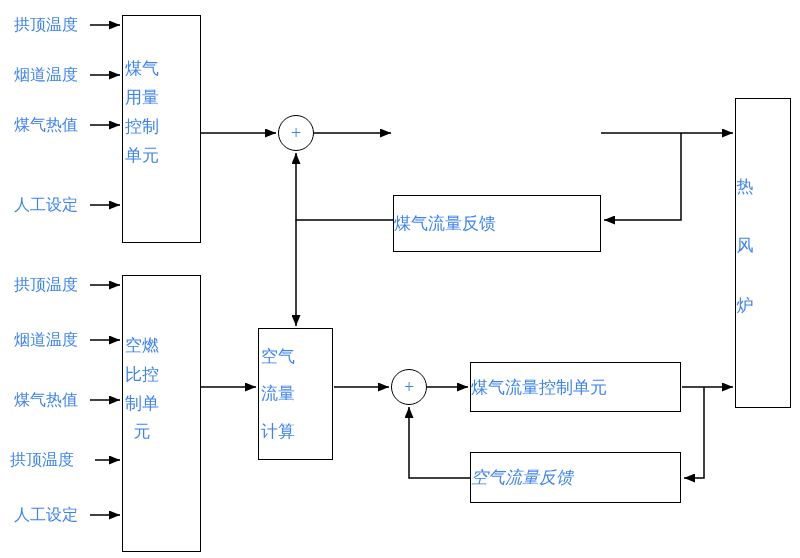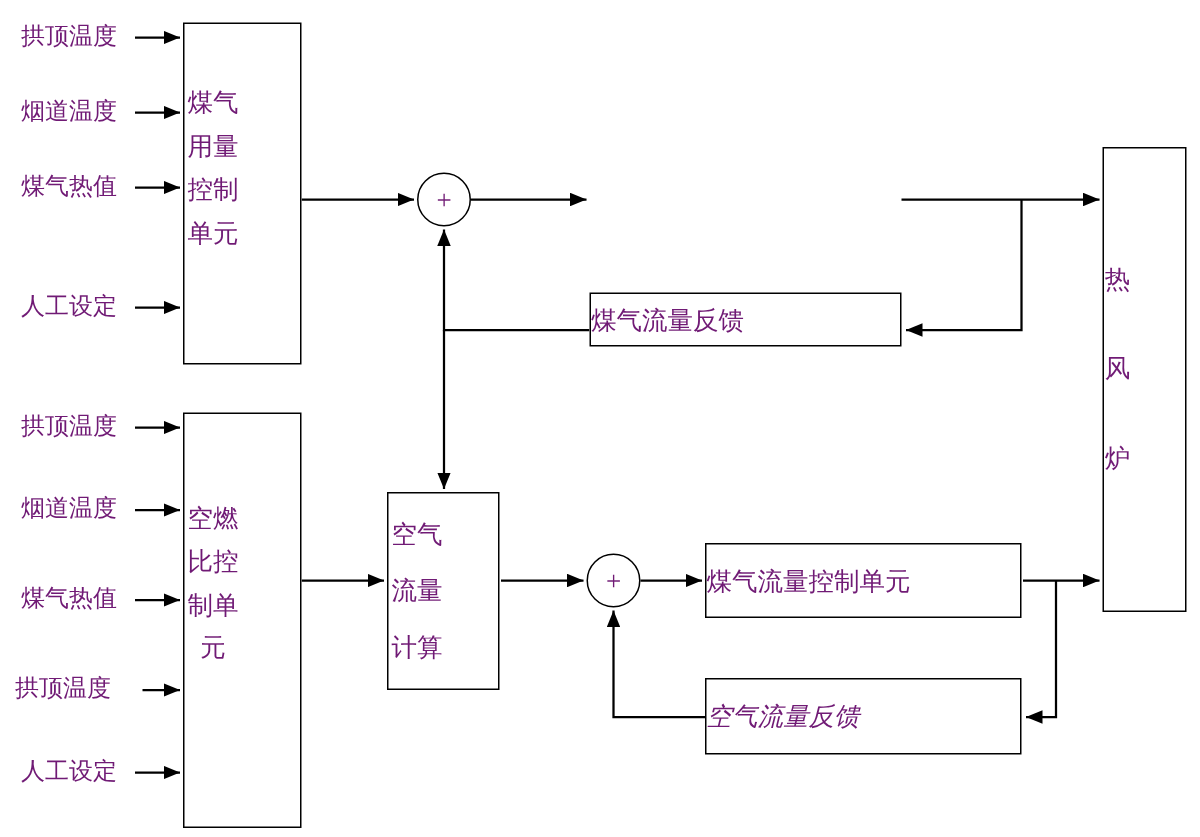--- a/index.html
+++ b/index.html
@@ -1,21 +1,21 @@
 <!DOCTYPE html>
 <html><head>
 <meta charset="utf-8">
 <style>
   html, body { margin: 0; padding: 0; background: #ffffff; }
   .canvas {
     position: relative;
     width: 800px;
     height: 558px;
     background: #ffffff;
-    color: #701a75;
+    color: #3b82f6;
     font-family: "Liberation Serif", "DejaVu Serif", serif;
     overflow: hidden;
     border-radius: 24px;
   }
   .wires { position: absolute; left: 0; top: 0; }
   .box {
     position: absolute;
     box-sizing: border-box;
     border: 1.5px solid #000;
     background: #fff;
@@ -103,21 +103,21 @@
 
   <div class="box" style="left:122px; top:15px; width:79px; height:228px; padding-bottom:32px;">
     <span class="wrap2">煤气用量控制单元</span>
   </div>
 
   <div class="sum" style="left:278px; top:115px;">
     <span>+</span>
   </div>
 
 
-  <div class="box" style="left:393px; top:195px; width:208px; height:36px;">
+  <div class="box" style="left:393px; top:195px; width:208px; height:57px;">
     <span>煤气流量反馈</span>
   </div>
 
   <div class="box" style="left:122px; top:275px; width:79px; height:277px; padding-bottom:48px;">
     <span class="wrap2">空燃比控制单元</span>
   </div>
 
   <div class="box" style="left:258px; top:328px; width:75px; height:132px;">
     <span class="wrap2 spread">空气流量计算</span>
   </div>

